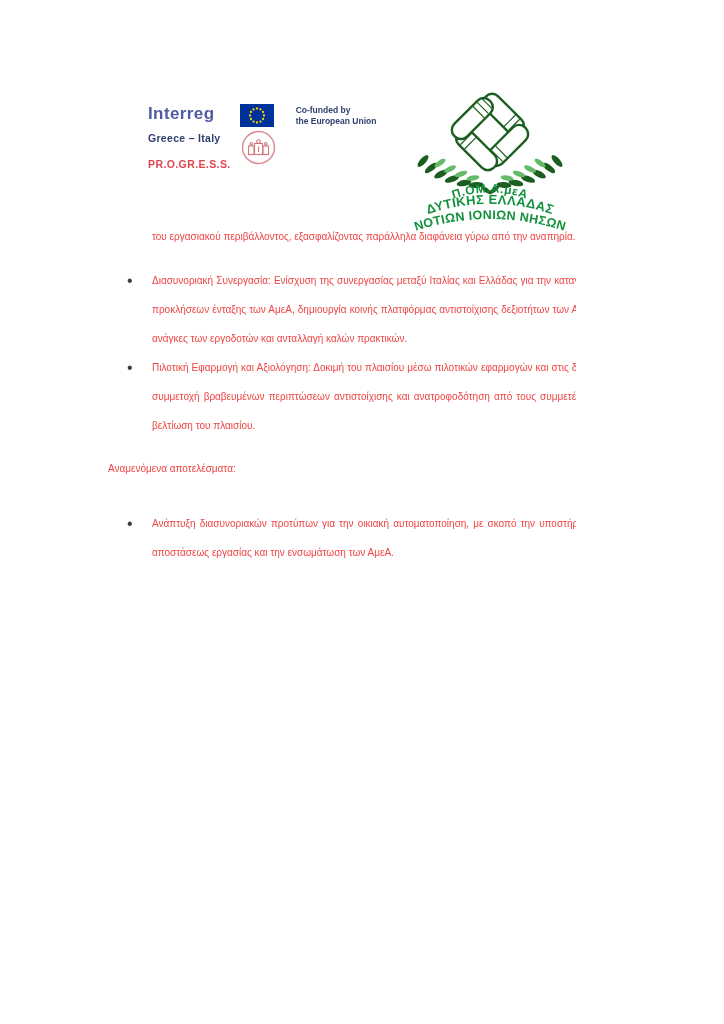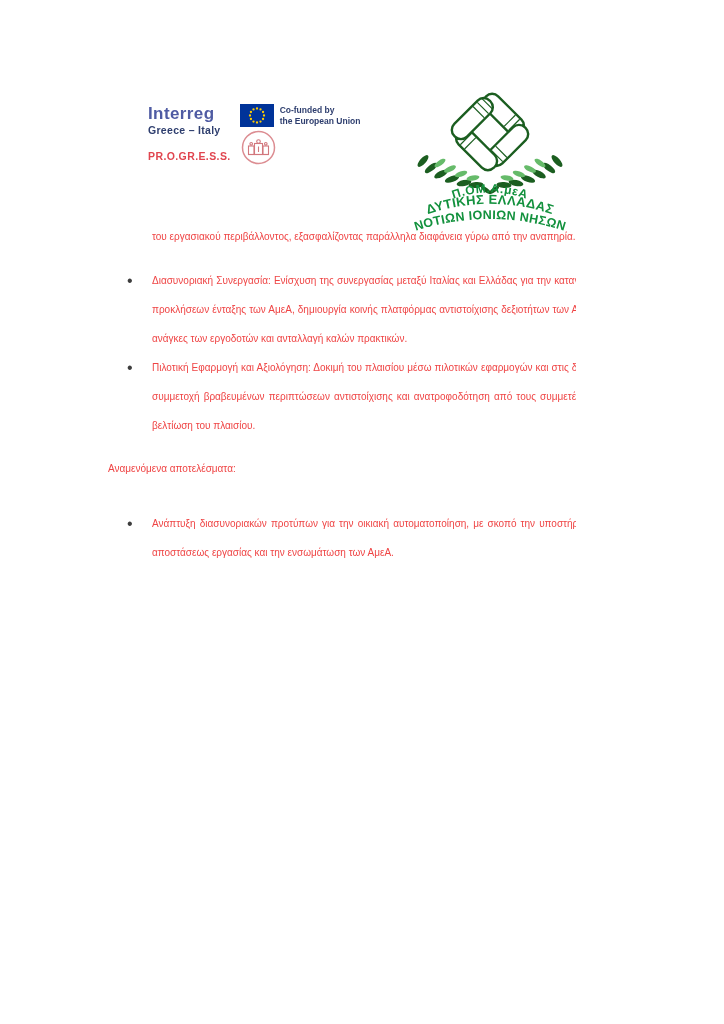--- a/index.html
+++ b/index.html
@@ -14,27 +14,27 @@
   
   .interreg-logo{
     position:absolute;left:148px;top:104px;
     display:flex;flex-direction:row;gap:9px;
   }
   .interreg-left{display:flex;flex-direction:column;}
   .interreg-brand{
     font-size:17px;font-weight:600;color:#4f5ba3;letter-spacing:.4px;line-height:20px;
   }
   .interreg-program{
-    font-size:10.5px;font-weight:bold;color:#2e3e6e;letter-spacing:.3px;
+    font-size:10.5px;font-weight:bold;color:#2e3e6e;margin-top:8px;letter-spacing:.3px;
   }
   .interreg-project{
     font-size:10.5px;font-weight:bold;color:#e0454f;margin-top:14px;letter-spacing:.4px;
   }
   .interreg-right{display:flex;flex-direction:column;}
-  .eu-row{display:flex;flex-direction:row;gap:6px;align-items:flex-start;}
+  .eu-row{display:flex;flex-direction:row;gap:22px;align-items:flex-start;}
   .cofunded{
     font-size:8.5px;font-weight:bold;color:#2e3e6e;line-height:10.5px;margin-top:1px;
   }
   .progress-icon{margin-top:2px;margin-left:0;}
   .org-logo{position:absolute;left:398px;top:82px;width:184px;height:156px;}
   
   .content{
     position:absolute;left:108px;top:222px;width:514px;
     font-size:10px;line-height:29px;color:#ef4444;
   }

